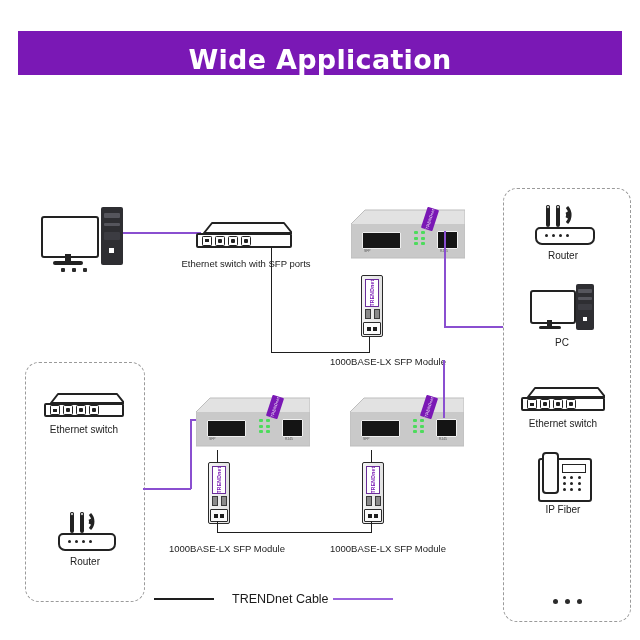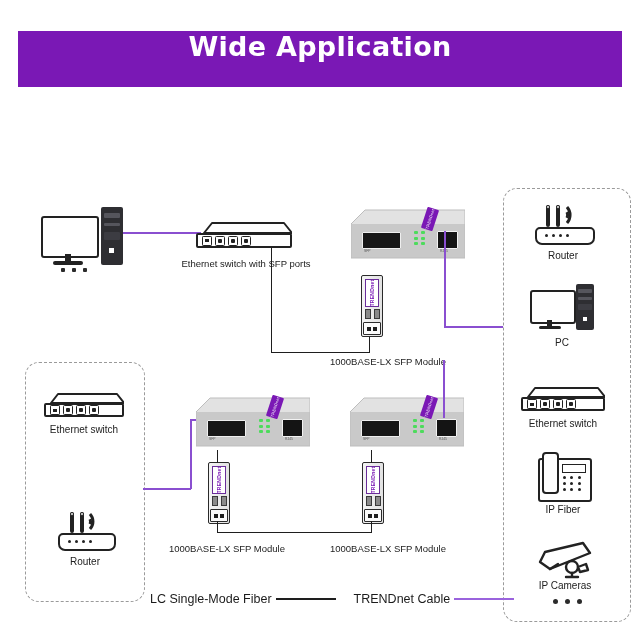--- a/index.html
+++ b/index.html
@@ -5,23 +5,23 @@
   html,body{margin:0;padding:0;background:#ffffff;}
   body{
     width:640px;height:640px;position:relative;overflow:hidden;
     font-family:"Liberation Sans", sans-serif;
     color:#1a1a1a;
   }
   .root{position:absolute;inset:0;}
 
   
   .header-bar{
-    position:absolute;left:18px;top:31px;width:604px;height:56px;
+    position:absolute;left:18px;top:31px;width:604px;height:44px;
     background:#7a18b5;
-    display:flex;align-items:flex-start;justify-content:center;
+    display:flex;align-items:flex-end;justify-content:center;
   }
   .header-title{
     color:#ffffff;font-size:27px;font-weight:bold;letter-spacing:.3px;
     font-family:"DejaVu Sans", sans-serif;
   }
   .intro{
     position:absolute;left:44px;top:110px;width:560px;
     font-size:13.2px;line-height:24px;color:#1b1b1b;
     font-family:"Liberation Sans", sans-serif;
   }
@@ -293,32 +293,20 @@
         <i></i>
         <i></i>
         <i></i>
         <i></i>
         <i></i>
         <i></i>
     </div>
     <div class="cap2" style="left:533px;top:504px;width:60px;">IP Fiber</div>
   </div>
 
-  <div class="camwrap" style="left:528px;top:540px;">
-    <svg width="74" height="40">
-      <g fill="none" stroke="#222" stroke-width="2.4" stroke-linejoin="round" stroke-linecap="round">
-        <path d="M12,22 L17,12 L55,3 L62,13 L22,29 Z"></path>
-        <path d="M22,29 L30,24"></path>
-        <circle cx="44" cy="27" r="6"></circle>
-        <path d="M50,27 L58,24 L60,30 L52,32 Z"></path>
-        <path d="M44,33 L44,37 M38,37 L50,37"></path>
-      </g>
-    </svg>
-    <div class="cap2" style="left:-2px;top:40px;width:78px;">IP Cameras</div>
-  </div>
   <div class="dots" style="left:553px;top:599px;">
     <i style="width:5px;height:5px;border-radius:50%;"></i>
     <i style="width:5px;height:5px;border-radius:50%;"></i>
     <i style="width:5px;height:5px;border-radius:50%;"></i>
   </div>
 
   <div class="panel" style="left:25px;top:362px;width:118px;height:238px;"></div>
 
   <div>
     <div class="sw" style="left:44px;top:391px;width:80px;height:26px;">
@@ -440,19 +428,18 @@
   <div class="cap" style="left:325px;top:543px;width:126px;">1000BASE-LX SFP Module</div>
 
   <div class="fiber v" style="left:217px;top:521px;height:12px;"></div>
   <div class="fiber h" style="left:217px;top:532px;width:155px;"></div>
   <div class="fiber v" style="left:371px;top:521px;height:12px;"></div>
 
   <div class="fiber v" style="left:217px;top:450px;height:13px;"></div>
   <div class="fiber v" style="left:371px;top:450px;height:13px;"></div>
 
   <div class="legend">
-    <span class="lt">LC Single-Mode Fiber</span>
     <span class="lineblack"></span>
     <span class="lt">TRENDnet Cable</span>
     <span class="linepurple"></span>
   </div>
 
 </div>
 
 </body></html>

